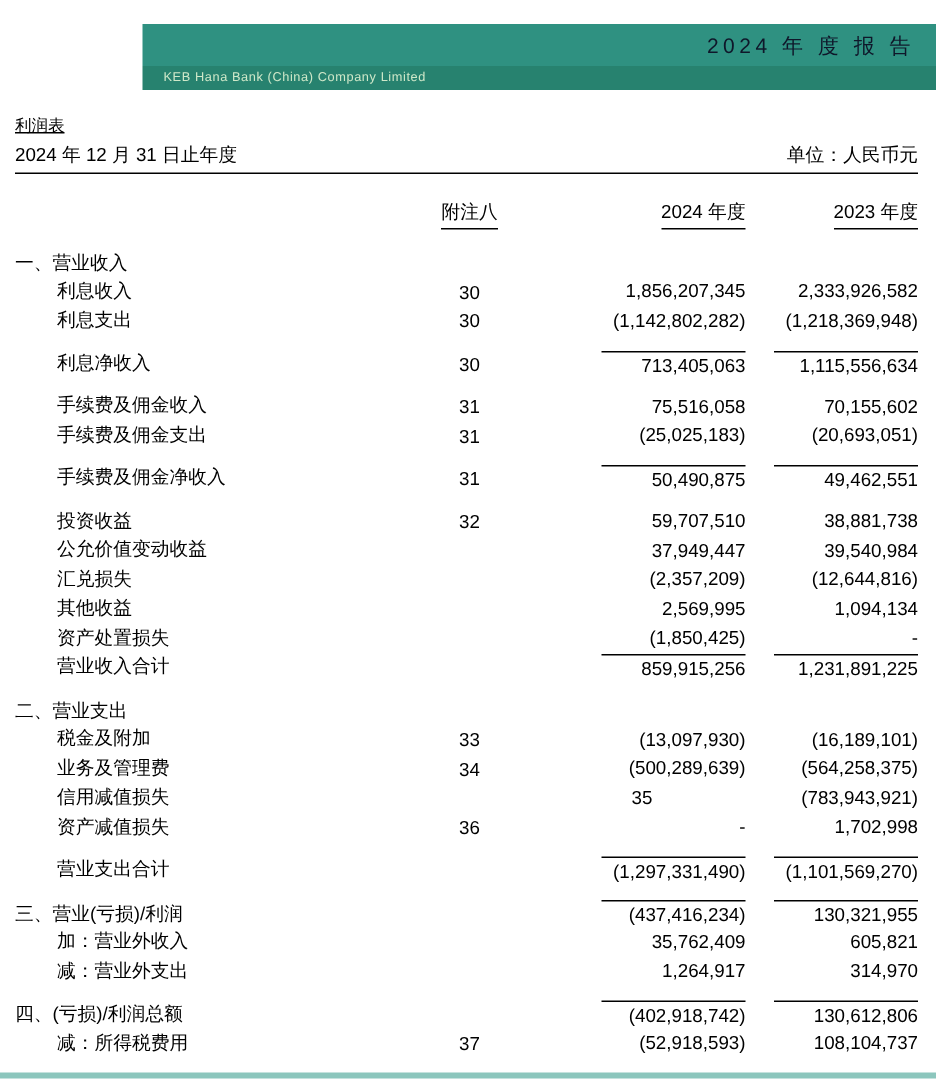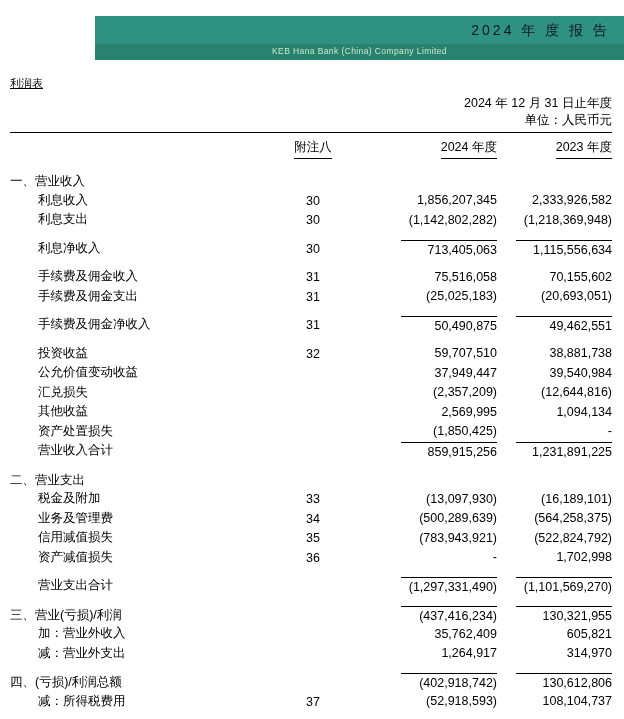--- a/index.html
+++ b/index.html
@@ -7,30 +7,30 @@
   body {
     width:624px; height:719px; position:relative; overflow:hidden;
     font-family:"Liberation Sans", sans-serif; color:#000; font-size:12.5px;
   }
   .banner { position:absolute; top:16px; left:95px; right:0; }
   .banner-top {
     background:#2f9181; color:#0f172a; text-align:right;
     padding:6px 14px 4px; font-weight:normal; font-size:14px; letter-spacing:3px;
   }
   .banner-bottom {
-    background:#27826f; color:#cfe8c9; text-align:center;
+    background:#27826f; color:#cfe8c9; text-align:left;
     padding:2px 14px 4px; font-size:8.5px; letter-spacing:0.4px;
   }
   .content { position:absolute; top:76px; left:10px; right:12px; }
   .title { font-size:11px; margin-bottom:4px;text-decoration:underline; }
   .period-line {
-    display:flex; justify-content:space-between; align-items:flex-end;
-    border-bottom:1.5px solid #000; padding-bottom:3px; font-size:12.5px;flex-direction:column;
-  }
-  .col-headers { display:flex; margin:6px 0 13px; }
+    display:flex; justify-content:space-between; 
+    border-bottom:1.5px solid #000; padding-bottom:3px; font-size:12.5px;
+  }
+  .col-headers { display:flex; margin:17px 0 13px; }
   .hdr { display:inline-block; border-bottom:1px solid #000; padding-bottom:2px; }
   .c-label { flex:1; min-width:0; }
   .c-label.ind { padding-left:28px;font-family:Liberation Mono, monospace; }
   .c-note  { width:68px; text-align:center; flex:none; }
   .c-v1    { width:150px; text-align:right; flex:none; }
   .c-v2    { width:115px; text-align:right; flex:none; }
   .rows .row { display:flex; align-items:center; min-height:19.5px; line-height:15px; }
   .rows .row.gap { margin-top:9px; }
   .c-v1 .val, .c-v2 .val { display:inline-block; min-width:96px; text-align:right; padding-bottom:1px; }
   .c-note .val { display:inline-block; }
@@ -166,21 +166,20 @@
         <div class="row">
           <div class="c-label ind"><span class="val">业务及管理费</span></div>
           <div class="c-note"><span class="val">34</span></div>
           <div class="c-v1"><span class="val">(500,289,639)</span></div>
           <div class="c-v2"><span class="val">(564,258,375)</span></div>
         </div>
         <div class="row">
           <div class="c-label ind"><span class="val">信用减值损失</span></div>
           <div class="c-note"><span class="val">35</span></div>
           <div class="c-v1"><span class="val">(783,943,921)</span></div>
-          <div class="c-v2"><span class="val">(522,824,792)</span></div>
         </div>
         <div class="row">
           <div class="c-label ind"><span class="val">资产减值损失</span></div>
           <div class="c-note"><span class="val">36</span></div>
           <div class="c-v1"><span class="val">-</span></div>
           <div class="c-v2"><span class="val">1,702,998</span></div>
         </div>
         <div class="row gap">
           <div class="c-label ind"><span class="val">营业支出合计</span></div>
           <div class="c-note"></div>

